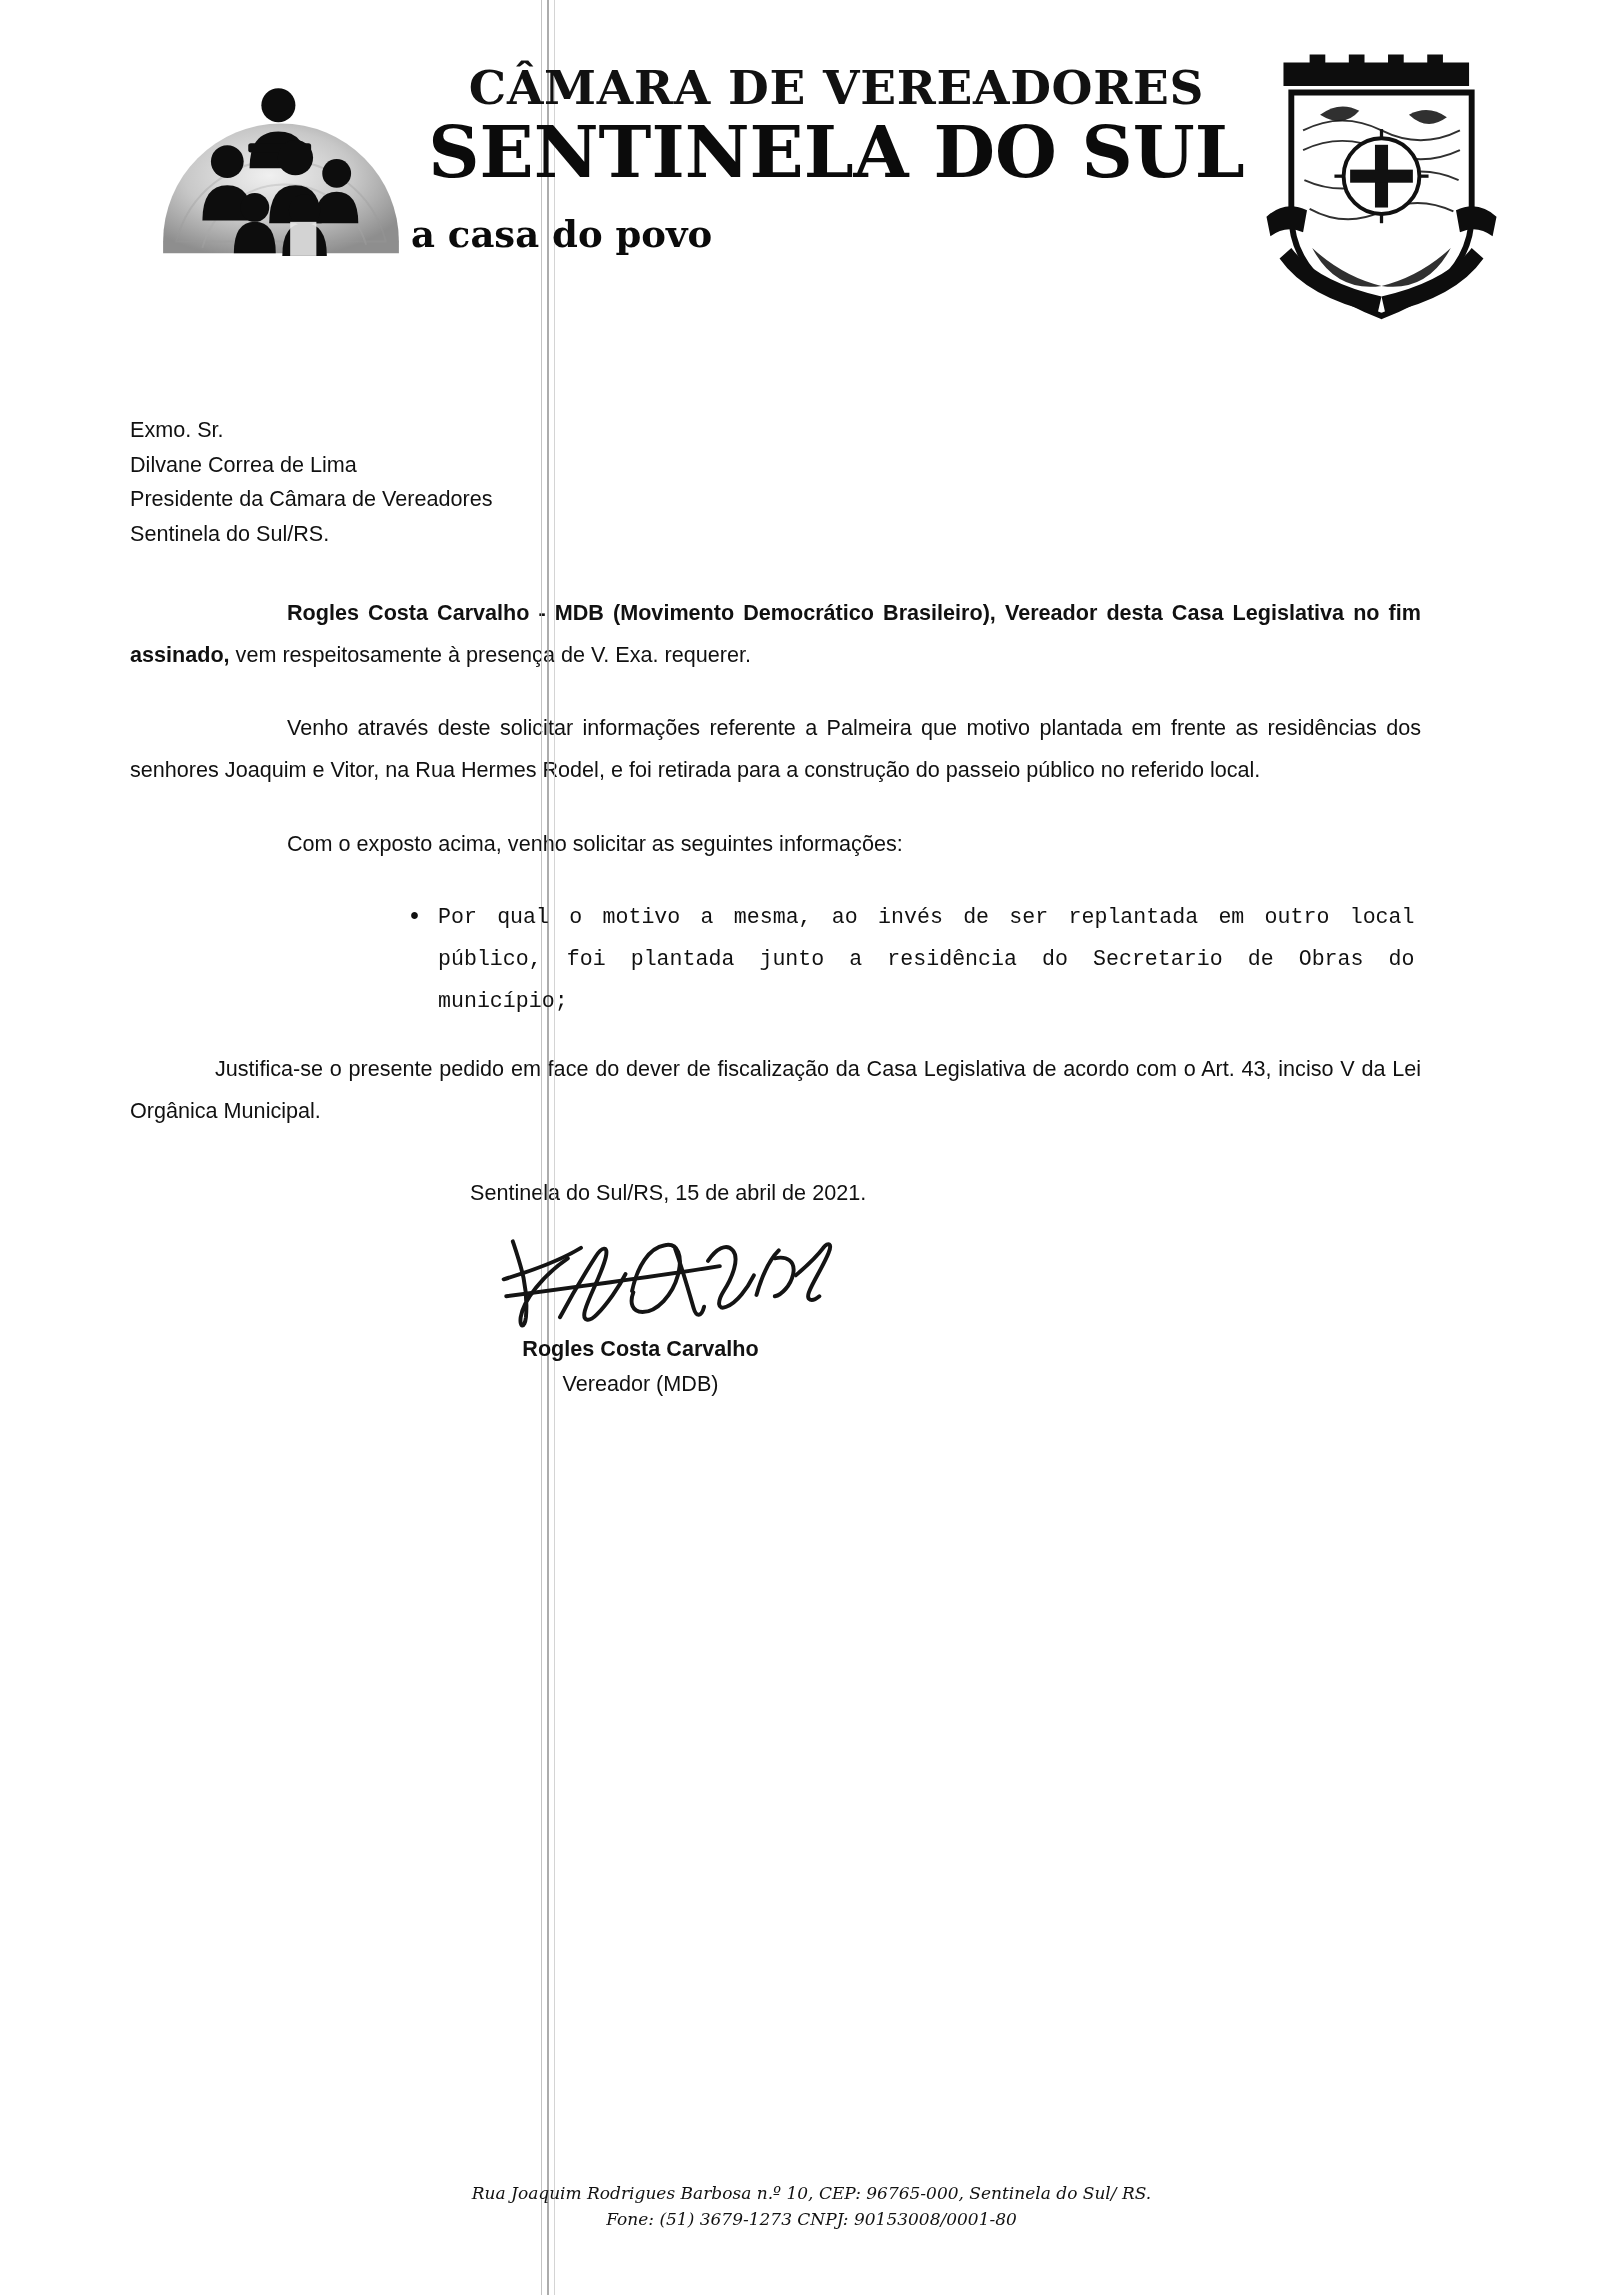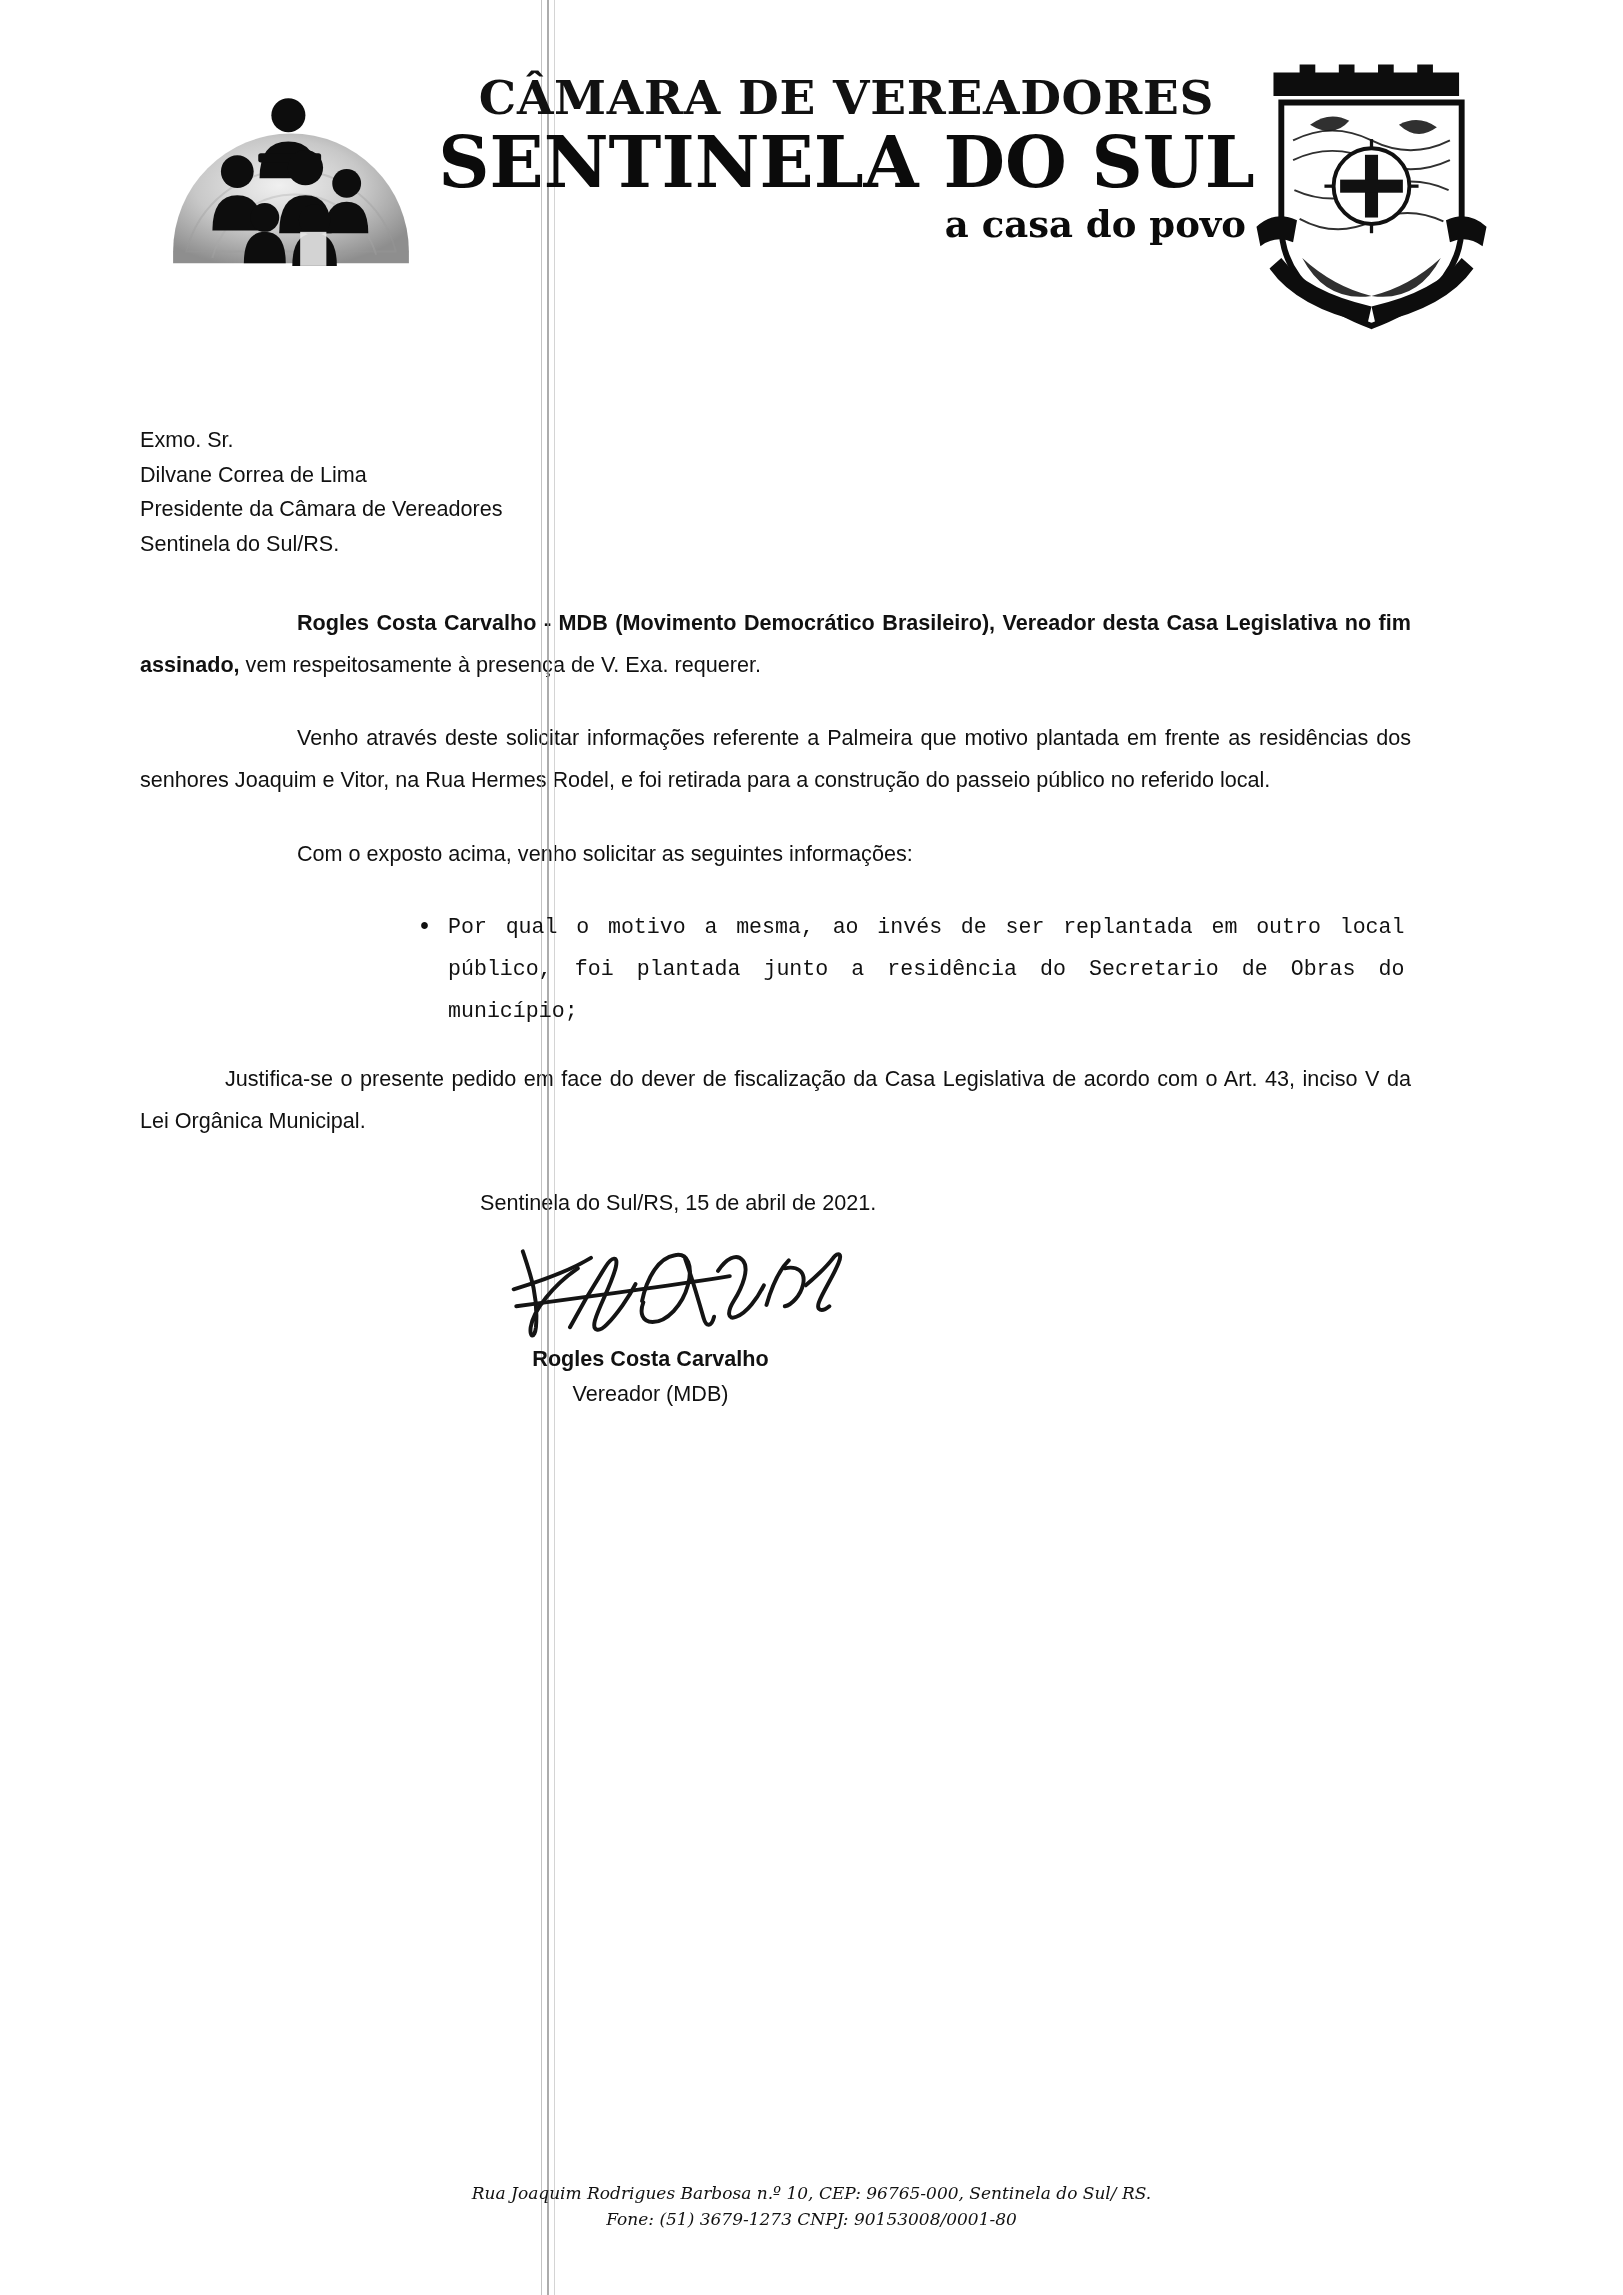--- a/index.html
+++ b/index.html
@@ -14,21 +14,21 @@
     position: relative;
     font-family: "Liberation Sans", sans-serif;
     color: #111111;
     overflow: hidden;
   }
 
   
   .page {
     position: absolute;
     inset: 0;
-    padding: 16px;
+    padding: 6px;
   }
 
   
   .scan-line {
     position: absolute;
     top: 0;
     bottom: 0;
     width: 1.3px;
     background: #b9b9b9;
     opacity: .85;
@@ -77,23 +77,23 @@
     letter-spacing: 0px;
     margin-top: 3.9px;
     color: #0b0b0b;
     white-space: nowrap;
   }
   .title-line3 {
     font-family: "DejaVu Serif", serif;
     font-weight: 700;
     font-style: normal;
     font-size: 37px;
-    margin-top: 3px;
+    margin-top: 23px;
     padding-right: 26px;
-    text-align: right;
+    text-align: left;
     color: #0b0b0b;
   }
 
   .coat-of-arms {
     position: absolute;
     right: 0px;
     top: 46px;
     width: 249px;
     height: 281px;
   }

